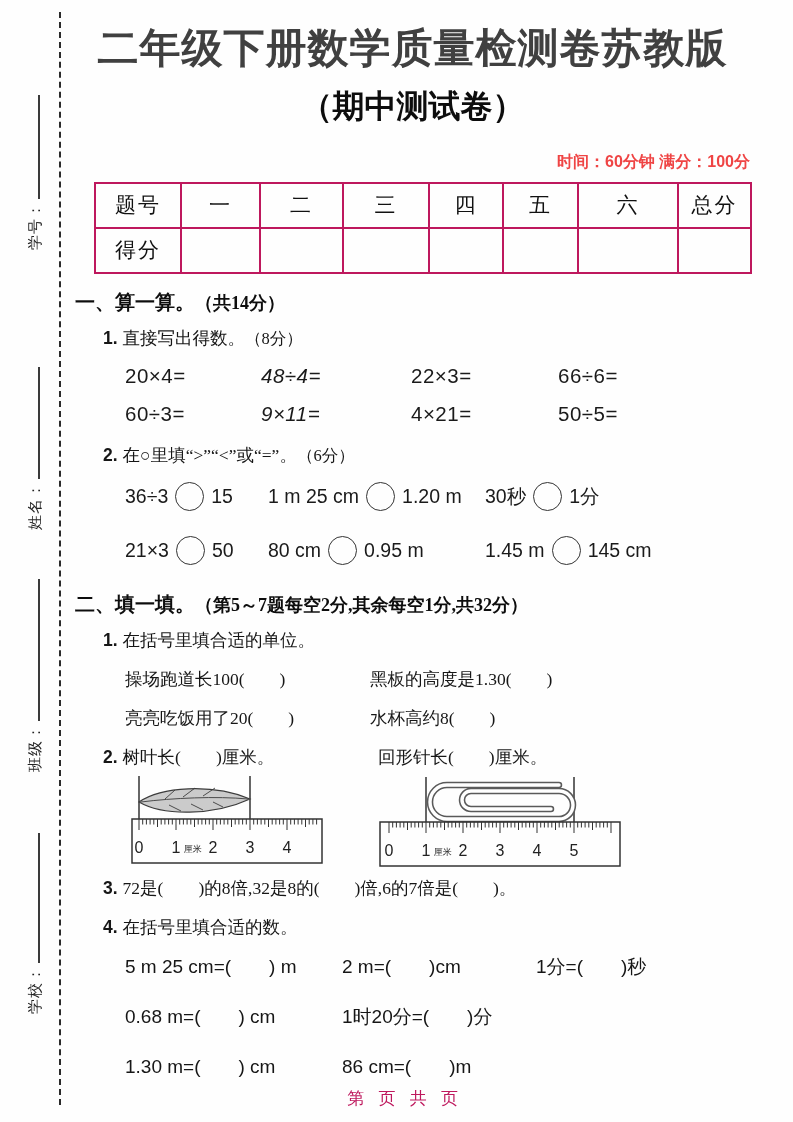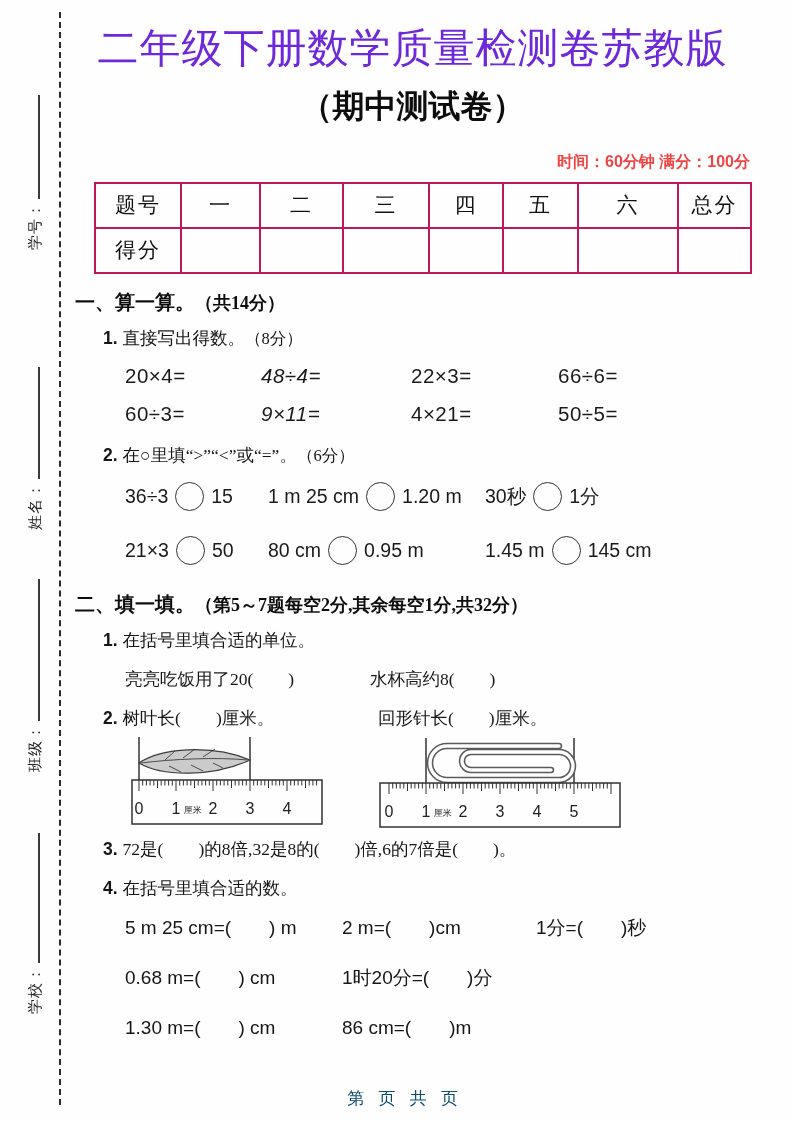--- a/index.html
+++ b/index.html
@@ -8,21 +8,21 @@
   .page { position:relative; width:793px; height:1122px; background:#fefefe; overflow:hidden; }
 
   
   .rule-dashed { position:absolute; left:59px; top:12px; height:1093px; border-left:2.5px dashed #2a2a2a; }
   .side-field { position:absolute; transform:rotate(-90deg); transform-origin:0 0; white-space:nowrap;
                 font-family:"Liberation Serif", serif; font-size:15px; color:#222; letter-spacing:1px; }
   .side-line { display:inline-block; border-bottom:2px solid #3a3a3a; height:14px; margin-left:3px; }
 
   .main { position:absolute; left:60px; top:0; width:733px; height:1122px; padding:26px 43px 0 15px; }
 
-  .title { text-align:center; font-weight:400; font-size:41px; letter-spacing:1px; line-height:1.12; color:#6d28d9; }
+  .title { text-align:center; font-weight:700; font-size:41px; letter-spacing:1px; line-height:1.12; color:#404040; }
   .subtitle { text-align:center; font-weight:900; font-size:32px; margin-top:13px; color:#0d0d0d; }
   .info { text-align:right; font-size:16px; margin-top:23px; font-weight:600; color:#ef4444; }
 
   table.score { border-collapse:collapse; width:656px; margin:9px 0 0 19px; table-layout:fixed; }
   table.score td { border:2px solid #be185d; text-align:center; font-size:21px; height:45px; color:#111; }
   table.score .hdr { letter-spacing:2px; }
 
   .sec-head { margin-top:15px; font-size:20px; font-weight:900; color:#0d0d0d; }
   .sec-note { font-weight:600; font-family:"Liberation Serif", serif; font-size:18px; }
   .q-line { margin-top:10px; margin-left:28px; font-family:"Liberation Serif", serif; font-size:17.5px; color:#161616; }
@@ -41,21 +41,21 @@
   .fill-row { display:flex; margin:15px 0 0 50px; font-size:18px; }
   .unit-row { font-family:"Liberation Serif", serif; font-size:17.5px; }
   .unit-row .fill:nth-child(1){ width:245px; }
   .num-row { font-family:"Liberation Sans", sans-serif; font-size:19px; }
   .num-row .fill:nth-child(1){ width:217px; } .num-row .fill:nth-child(2){ width:194px; }
   .figures { display:flex; margin:4px 0 0 52px; }
   .fig-gap { width:48px; }
   svg text { font-family:"Liberation Sans", sans-serif; fill:#222; }
 
   .footer { position:absolute; left:60px; right:43px; bottom:12px; text-align:center;
-            font-family:"Liberation Serif", serif; font-size:17px; letter-spacing:5px; color:#0c4a6e; }
+            font-family:"Liberation Serif", serif; font-size:17px; letter-spacing:5px; color:#be185d; }
 </style>
 </head>
 <body>
 
 <div class="page">
 
   <div class="rule-dashed"></div>
 
   <div class="side-field" style="left:26px; top:250px;">
     <span>学号：</span><span class="side-line" style="width:104px;"></span>
@@ -144,20 +144,24 @@
       <span class="cmp"><span>80 cm</span><span class="circle"></span><span>0.95 m</span></span>
       <span class="cmp"><span>1.45 m</span><span class="circle"></span><span>145 cm</span></span>
     </div>
 
     <div class="sec-head" style="margin-top:20px;">
       <span>二、填一填。</span><span class="sec-note">（第5～7题每空2分,其余每空1分,共32分）</span>
     </div>
 
     <div class="q-line">
       <span class="q-num">1.</span><span>在括号里填合适的单位。</span>
+    </div>
+    <div class="fill-row unit-row">
+      <span class="fill">操场跑道长100(　　)</span>
+      <span class="fill">黑板的高度是1.30(　　)</span>
     </div>
     <div class="fill-row unit-row">
       <span class="fill">亮亮吃饭用了20(　　)</span>
       <span class="fill">水杯高约8(　　)</span>
     </div>
 
     <div class="q-line q2-split" style="margin-top:15px;">
       <span style="display:inline-block; width:275px;"><span class="q-num">2.</span><span>树叶长(　　)厘米。</span></span><span>回形针长(　　)厘米。</span>
     </div>
 

